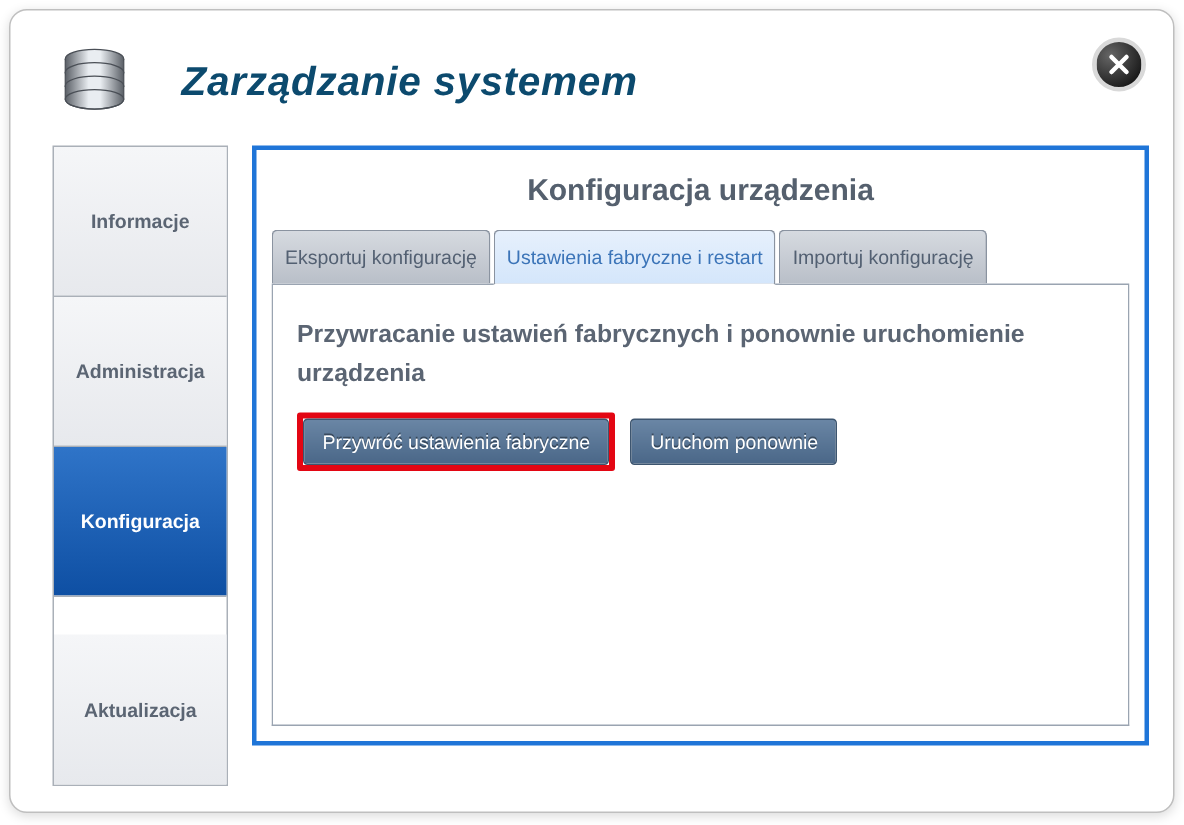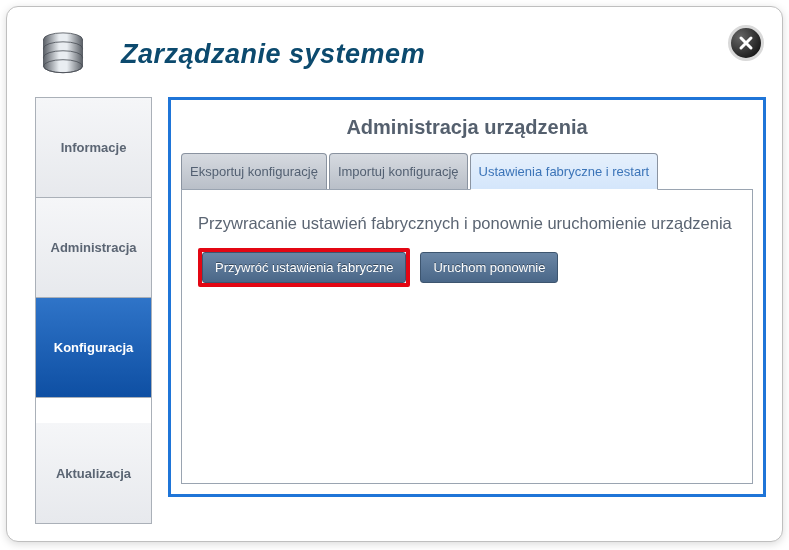--- a/index.html
+++ b/index.html
@@ -138,21 +138,21 @@
   .tab-content {
     border: 1px solid #9aa4b1;
     border-top: none;
     flex: 1;
     padding: 20px 16px;
     min-height: 240px;
   }
   .section-title {
     color: #5b6573;
     font-size: 16.5px;
-    font-weight: normal;
+    font-weight: bold;
     line-height: 1.6;
     margin-bottom: 12px;
   }
   .btn-row { display: flex; gap: 10px; align-items: flex-start; }
   .btn {
     background: linear-gradient(#6a86a5, #4a6788);
     color: #fff;
     border: 1px solid #3d556f;
     font-size: 13px;
     padding: 7px 12px;
@@ -213,32 +213,32 @@
       </div>
       <div class="side-item active">
         <span>Konfiguracja</span>
       </div>
       <div class="side-item">
         <span>Aktualizacja</span>
       </div>
     </div>
 
     <div class="main">
-      <div class="panel-title">Administracja urządzenia</div>
+      <div class="panel-title">Konfiguracja urządzenia</div>
 
       <div class="scroll-wrap">
         <div class="tabs">
           <div class="tab">
             <span>Eksportuj konfigurację</span>
           </div>
+          <div class="tab active">
+            <span>Ustawienia fabryczne i restart</span>
+          </div>
           <div class="tab">
             <span>Importuj konfigurację</span>
-          </div>
-          <div class="tab active">
-            <span>Ustawienia fabryczne i restart</span>
           </div>
         </div>
 
         <div class="tab-content">
           <div class="section-title">Przywracanie ustawień fabrycznych i ponownie uruchomienie urządzenia</div>
           <div class="btn-row">
             <span class="highlight-box">
               <button class="btn">Przywróć ustawienia fabryczne</button>
             </span>
             <span style="padding:4px 0;display:inline-block">

